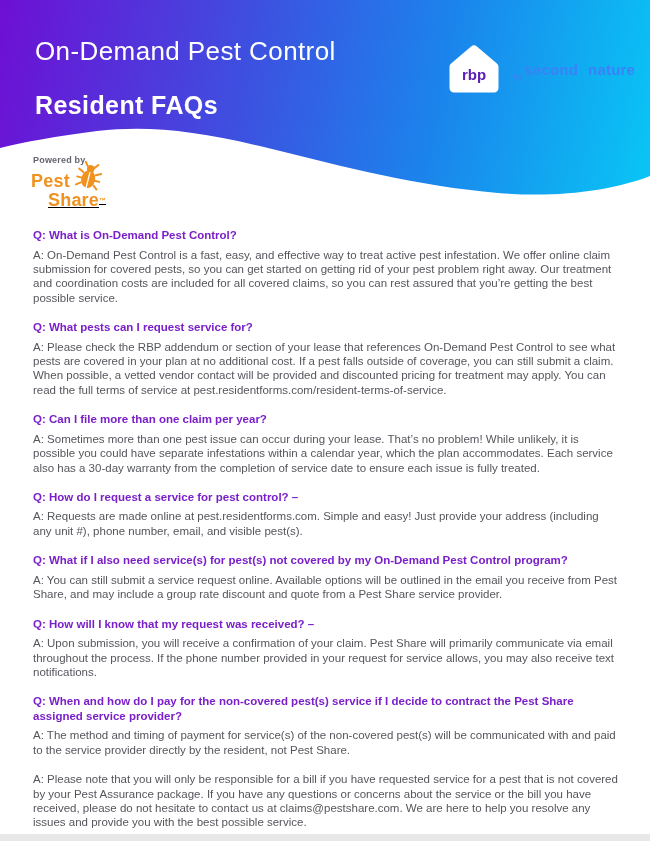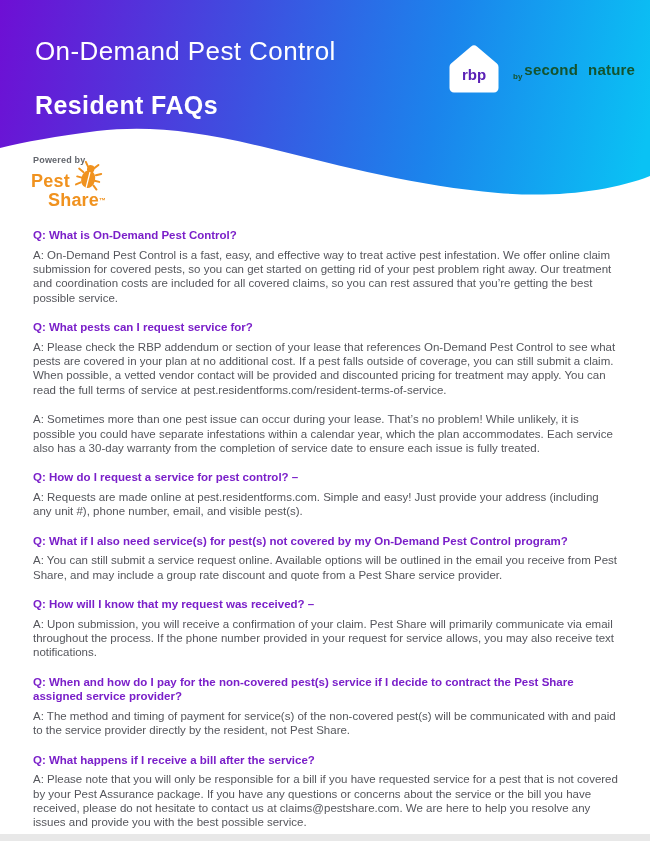--- a/index.html
+++ b/index.html
@@ -9,30 +9,30 @@
     font-family:"Liberation Sans", sans-serif;
   }
   
   .header-wave { position:absolute; top:0; left:0; width:650px; height:212px; display:block; }
   .header-titles { position:absolute; left:35px; top:36px; color:#ffffff; }
   .title-line1 { font-size:26px; font-weight:400; letter-spacing:0.4px; line-height:30px; }
   .title-line2 { font-size:25px; font-weight:700; letter-spacing:0.4px; line-height:30px; margin-top:24px; }
   
   .brand-lockup { position:absolute; left:444px; top:42px; display:flex; align-items:center; }
   .rbp-house { width:60px; height:60px; display:block; }
-  .sn-text { margin-left:9px; color:#14532d; display:flex; }
+  .sn-text { margin-left:9px; color:#3b82f6; display:flex; }
   .sn-by { font-size:8px; font-weight:600; margin-top:9px; margin-right:2px; }
   .sn-words { display:flex; flex-direction:row; font-weight:700; font-size:15px; line-height:13px; letter-spacing:0.2px; }
   .sn-word2 { margin-left:10px; }
   
   .pestshare { position:absolute; left:31px; top:155px; }
   .powered-by { color:#63666d; font-size:9px; font-weight:600; letter-spacing:0.2px; margin-left:2px; }
   .ps-row { display:flex; align-items:flex-end; margin-top:1px; }
   .ps-word { color:#f0921f; font-weight:700; font-size:18px; line-height:18px; letter-spacing:0.2px; }
-  .ps-word2-row { margin-left:17px; line-height:16px; }
+  .ps-word2-row { margin-left:17px; line-height:16px;text-decoration:underline; }
   .beetle { width:26px; height:28px; margin-left:6px; margin-top:-4px; transform:rotate(14deg); }
   .tm { font-size:7px; vertical-align:top; color:#f0921f; font-weight:700; }
   
   .faq-list { position:absolute; left:33px; top:228px; width:587px; }
   .faq-q {
     color:#7a1fc9; font-weight:700; font-size:11.5px; line-height:14.5px;
     margin:0 0 5px 0;
   }
   .faq-a {
     color:#55565c; font-size:11.5px; line-height:14.4px;
@@ -115,37 +115,37 @@
   <div class="faq-list">
     <section>
       <p class="faq-q">Q: What is On-Demand Pest Control?</p>
       <p class="faq-a">A: On-Demand Pest Control is a fast, easy, and effective way to treat active pest infestation. We offer online claim submission for covered pests, so you can get started on getting rid of your pest problem right away. Our treatment and coordination costs are included for all covered claims, so you can rest assured that you’re getting the best possible service.</p>
     </section>
     <section>
       <p class="faq-q">Q: What pests can I request service for?</p>
       <p class="faq-a">A: Please check the RBP addendum or section of your lease that references On-Demand Pest Control to see what pests are covered in your plan at no additional cost. If a pest falls outside of coverage, you can still submit a claim. When possible, a vetted vendor contact will be provided and discounted pricing for treatment may apply. You can read the full terms of service at pest.residentforms.com/resident-terms-of-service.</p>
     </section>
     <section>
+      <p class="faq-q">Q: Can I file more than one claim per year?</p>
       <p class="faq-a">A: Sometimes more than one pest issue can occur during your lease. That’s no problem! While unlikely, it is possible you could have separate infestations within a calendar year, which the plan accommodates. Each service also has a 30-day warranty from the completion of service date to ensure each issue is fully treated.</p>
     </section>
     <section>
       <p class="faq-q">Q: How do I request a service for pest control? –</p>
       <p class="faq-a">A: Requests are made online at pest.residentforms.com. Simple and easy! Just provide your address (including any unit #), phone number, email, and visible pest(s).</p>
     </section>
     <section>
       <p class="faq-q">Q: What if I also need service(s) for pest(s) not covered by my On-Demand Pest Control program?</p>
       <p class="faq-a">A: You can still submit a service request online. Available options will be outlined in the email you receive from Pest Share, and may include a group rate discount and quote from a Pest Share service provider.</p>
     </section>
     <section>
       <p class="faq-q">Q: How will I know that my request was received? –</p>
       <p class="faq-a">A: Upon submission, you will receive a confirmation of your claim. Pest Share will primarily communicate via email throughout the process. If the phone number provided in your request for service allows, you may also receive text notifications.</p>
     </section>
     <section>
       <p class="faq-q">Q: When and how do I pay for the non-covered pest(s) service if I decide to contract the Pest Share assigned service provider?</p>
       <p class="faq-a">A: The method and timing of payment for service(s) of the non-covered pest(s) will be communicated with and paid to the service provider directly by the resident, not Pest Share.</p>
     </section>
     <section>
-      <p class="faq-q">Q: What happens if I receive a bill after the service?</p>
       <p class="faq-a">A: Please note that you will only be responsible for a bill if you have requested service for a pest that is not covered by your Pest Assurance package. If you have any questions or concerns about the service or the bill you have received, please do not hesitate to contact us at claims@pestshare.com. We are here to help you resolve any issues and provide you with the best possible service.</p>
     </section>
   </div>
 
 </div>
 
 </body></html>

